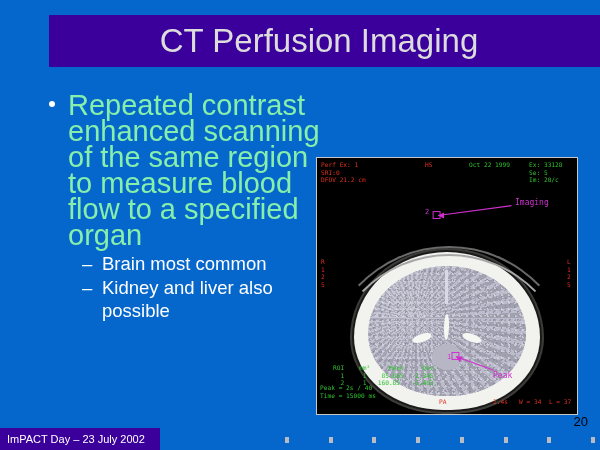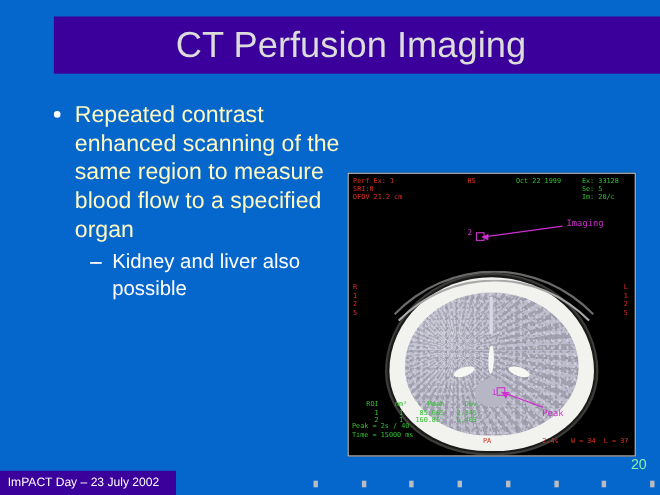--- a/index.html
+++ b/index.html
@@ -42,22 +42,22 @@
 
   
   #body {
     position: absolute;
     left: 40px;
     top: 92px;
     width: 290px;
   }
   .bullet-l1 {
     position: relative;
-    color: #fef9c3;
-    font-size: 21px;
+    color: #86efac;
+    font-size: 29px;
     line-height: 26px;
     padding-left: 28px;
     margin: 0 0 4px 0;
   }
   .bullet-l1 .dot {
     position: absolute;
     left: 9px;
     top: 9px;
     width: 6px;
     height: 6px;
@@ -197,21 +197,21 @@
   .ann-label { position: absolute; font-size: 8px; color: #d030d0; font-family: "DejaVu Sans Mono", monospace; }
   #ann-artery { left: 198px; top: 40px; }
   #ann-vein { left: 176px; top: 213px; }
   #ct-svg { position: absolute; left:0; top:0; width:100%; height:100%; }
 
   
   #page-num {
     position: absolute;
     right: 12px;
     top: 414px;
-    color: #86efac;
+    color: #000000;
     font-size: 13px;
   }
 
   
   #footer-box {
     position: absolute;
     left: 0;
     top: 428px;
     width: 160px;
     height: 22px;
@@ -253,20 +253,21 @@
 
   <div id="body">
 
     <p class="bullet-l1">
       <span class="dot"></span>
       <span>Repeated contrast enhanced scanning of the same region to measure blood flow to a specified organ</span>
     </p>
 
     <p class="bullet-l2">
       <span class="dash">–</span>
+      <span>Brain most common</span>
     </p>
 
     <p class="bullet-l2">
       <span class="dash">–</span>
       <span>Kidney and liver also possible</span>
     </p>
 
   </div>
 
   <div id="ct-image">

